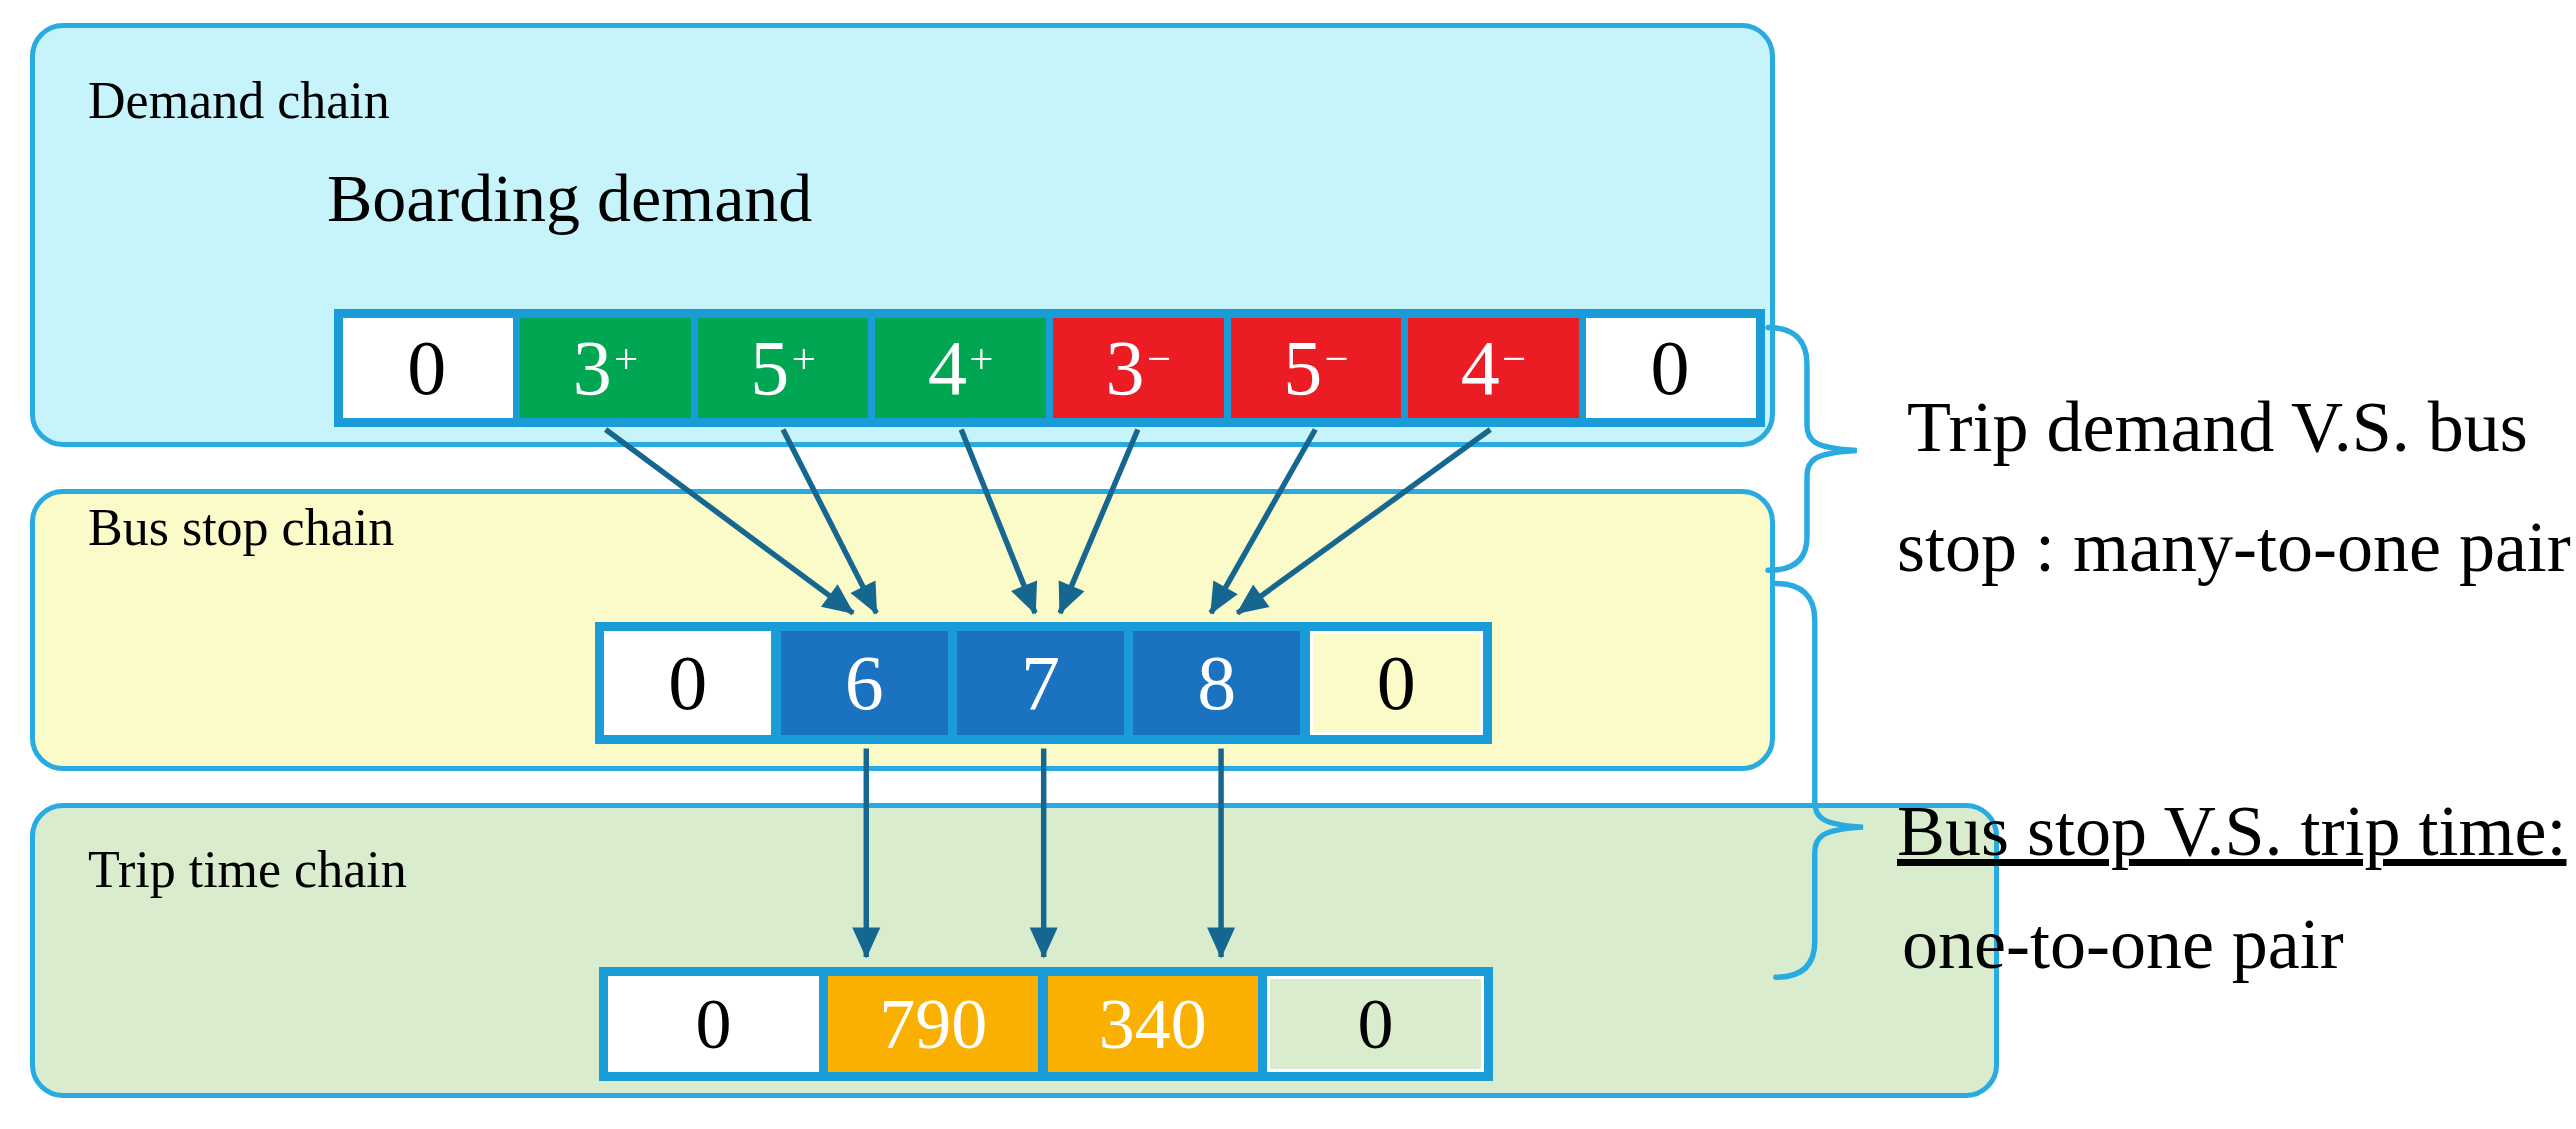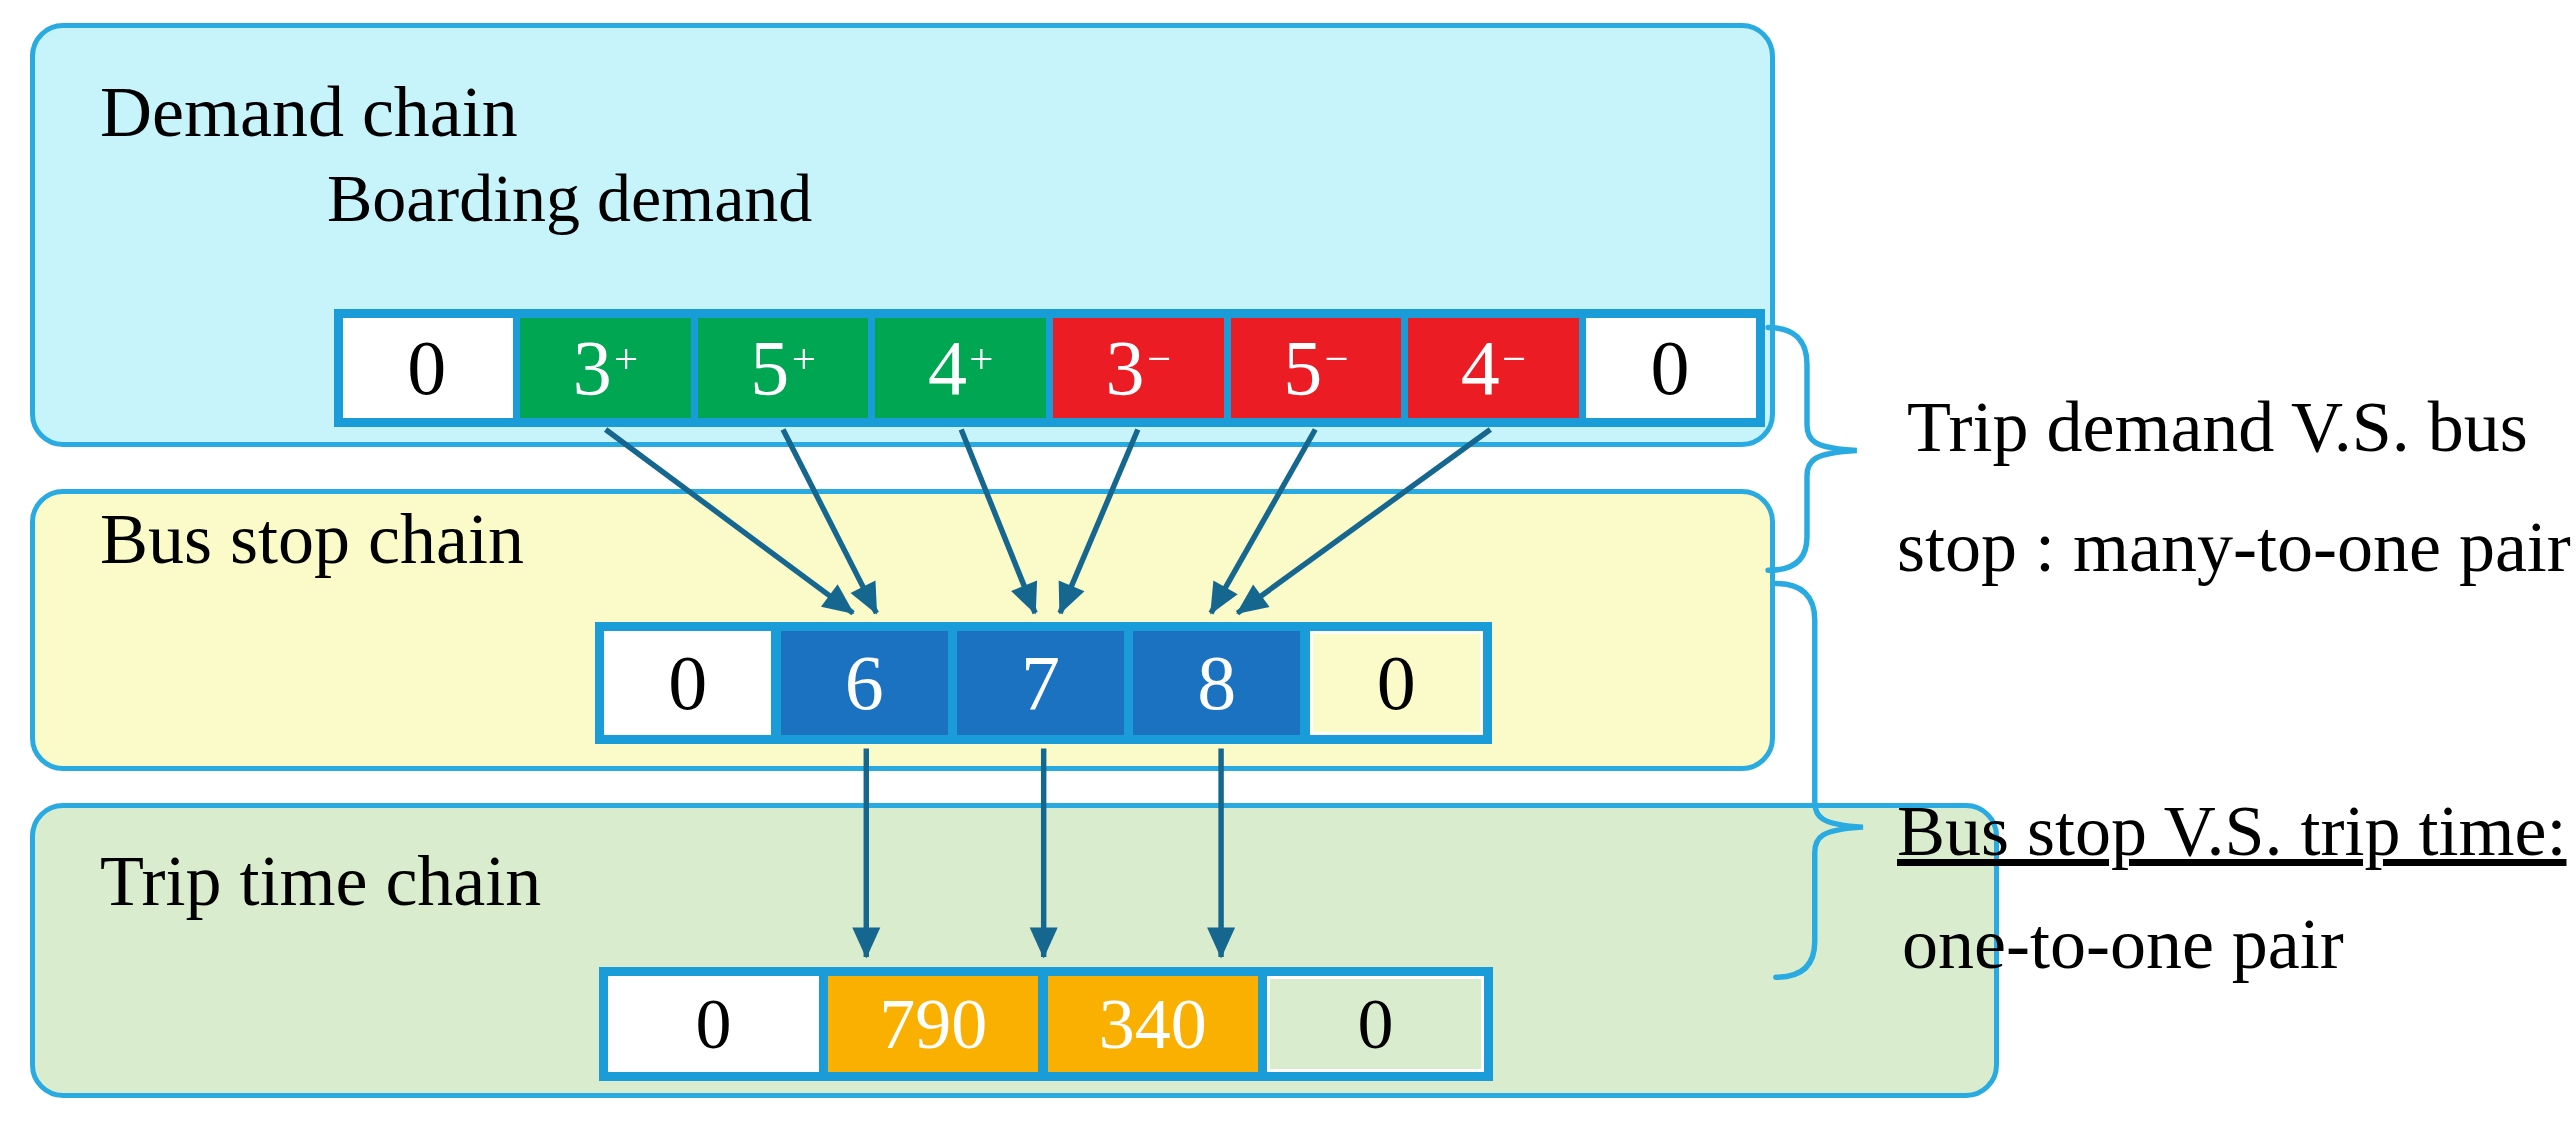--- a/index.html
+++ b/index.html
@@ -20,21 +20,21 @@
     position:relative; width:2576px; height:1129px; overflow:hidden;
     font-family:"Liberation Serif","DejaVu Serif",serif; color:#000;
   }
   .box{
     position:absolute; border:5.4px solid var(--box-border); border-radius:33px;
     box-sizing:border-box;
   }
   .box.demand{ left:30px; top:23px;  width:1745px; height:424px; background:var(--demand-fill); }
   .box.bus   { left:30px; top:489px; width:1745px; height:282px; background:var(--bus-fill);padding-left:40px; }
   .box.trip  { left:30px; top:803px;width:1969px; height:295px; background:var(--trip-fill); }
-  .box-title{ position:absolute; font-size:72px; white-space:nowrap;margin-left:12px; }
+  .box-title{ position:absolute; font-size:52px; white-space:nowrap; }
   .sub-label{ position:absolute; font-size:68px; white-space:nowrap; }
   .row{
     position:absolute; background:var(--row-frame);
     display:flex; box-sizing:border-box;
   }
   .row.demand-row{ left:299px; top:281px; width:1431px; height:118px; padding:8.6px; gap:7px; }
   .row.bus-row   { left:560px; top:128px; width:897px; height:122px; padding:9.3px; gap:9.3px; }
   .row.trip-row  { left:564px; top:159px; width:894px; height:114px; padding:9.3px; gap:9.3px; }
   .cell{
     flex:1 1 0; display:flex; align-items:center; justify-content:center;

